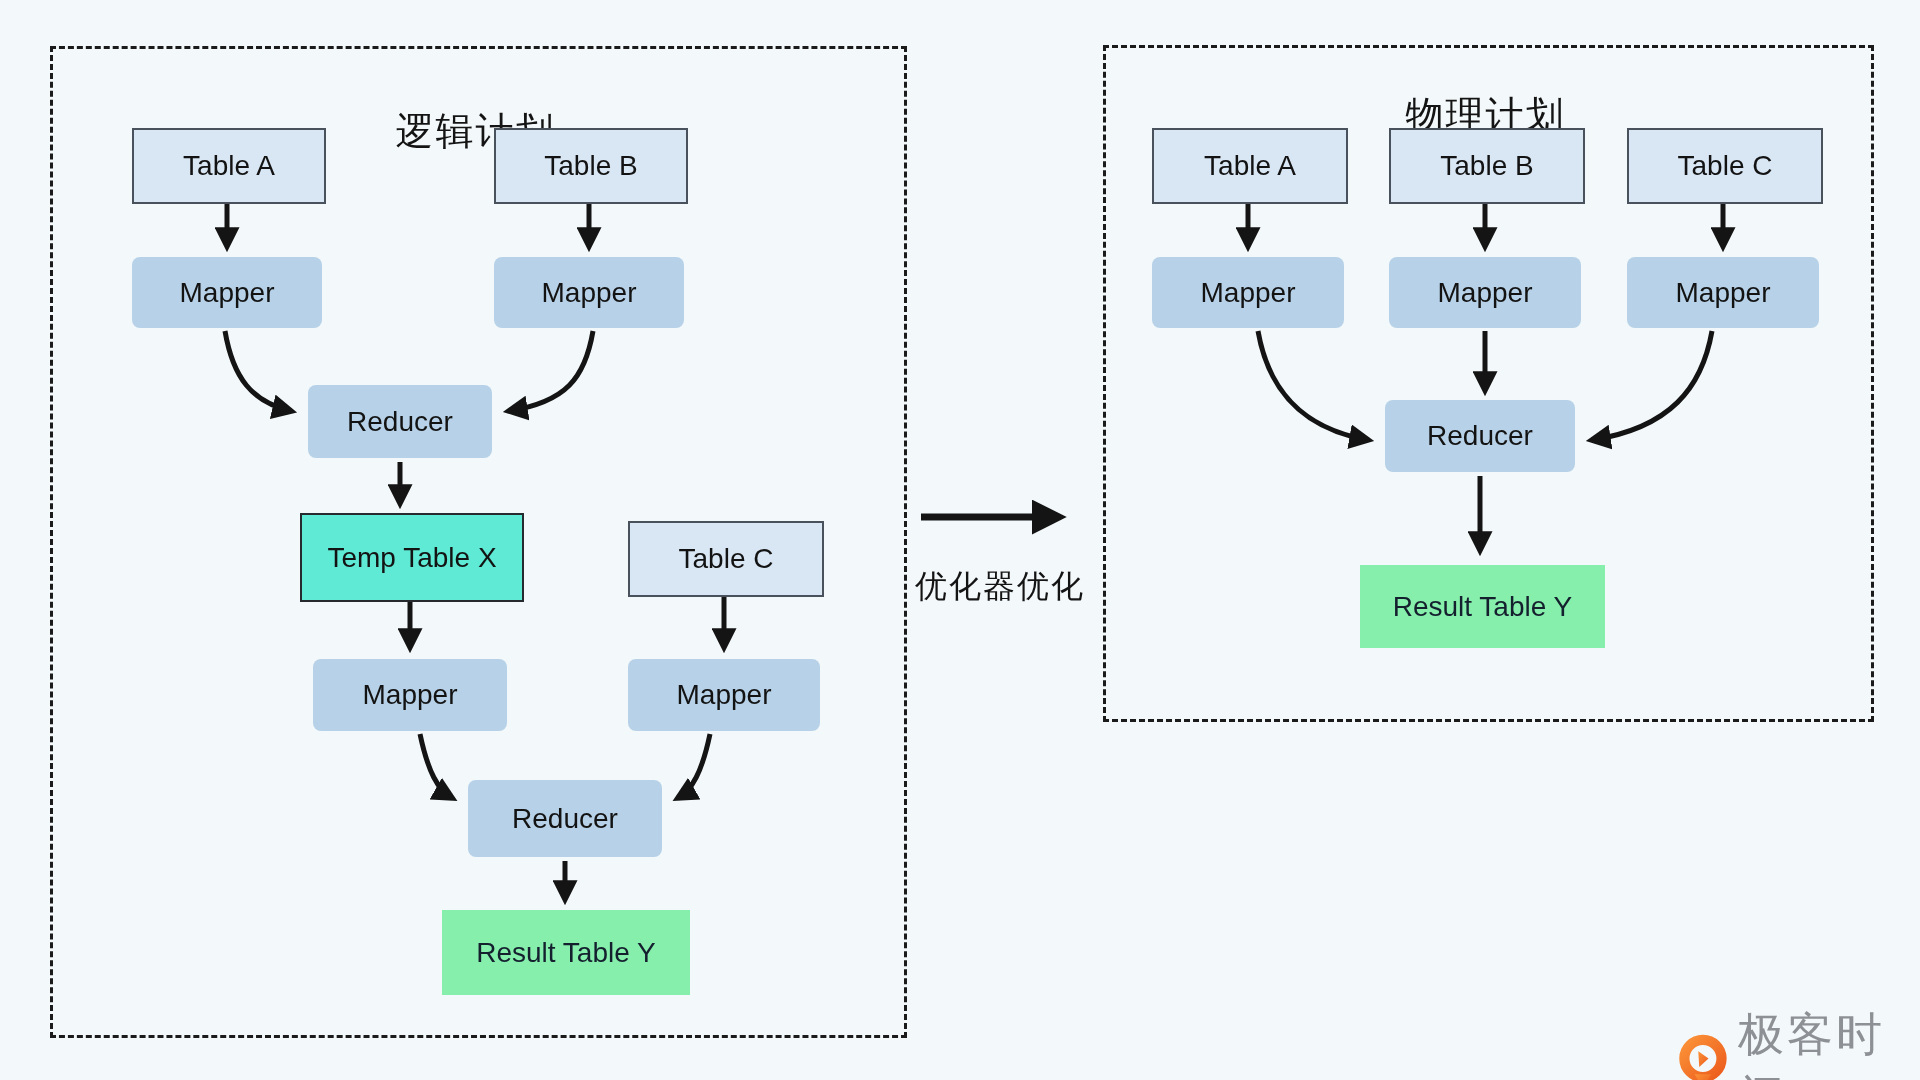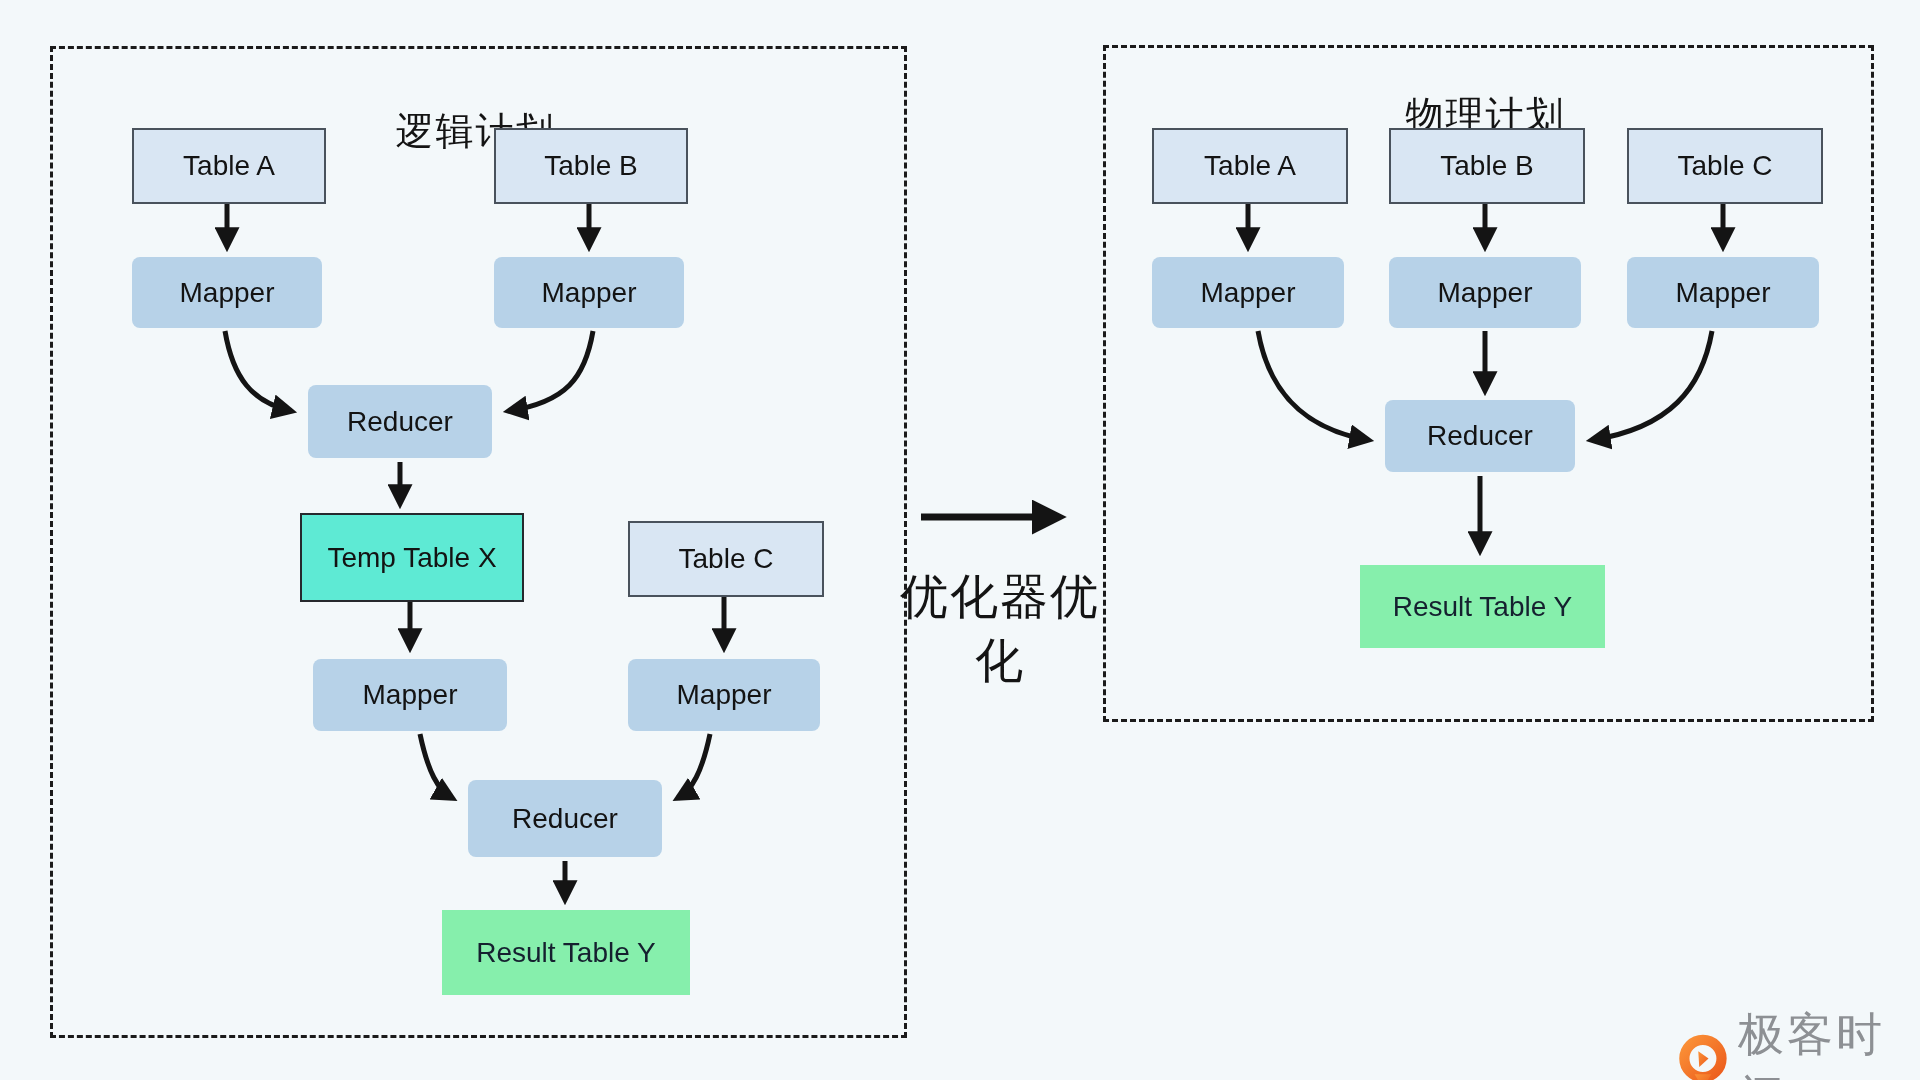--- a/index.html
+++ b/index.html
@@ -18,21 +18,21 @@
   .node{
     position:absolute;z-index:2;display:flex;align-items:center;justify-content:center;
     font-size:28px;color:#131313;white-space:nowrap;
   }
   .node.table{background:#d9e6f3;border:2px solid #49525c;}
   .node.temp{background:#5eead4;border:2px solid #26292d;}
   .node.process{background:#b7d2e8;border-radius:8px;}
   .node.result{background:#86efac;color:#15202f;}
   .transform-label{
     position:absolute;z-index:2;text-align:center;
-    font-size:48px;font-weight:500;color:#141414;letter-spacing:2px;
+    font-size:32px;font-weight:500;color:#141414;letter-spacing:2px;
   }
   .brand{
     position:absolute;z-index:2;left:1676px;top:1004px;
     display:flex;align-items:center;gap:8px;
   }
   .brand-text{font-size:46px;color:#8d9094;letter-spacing:3px;}
 </style>
 </head>
 <body>
 

